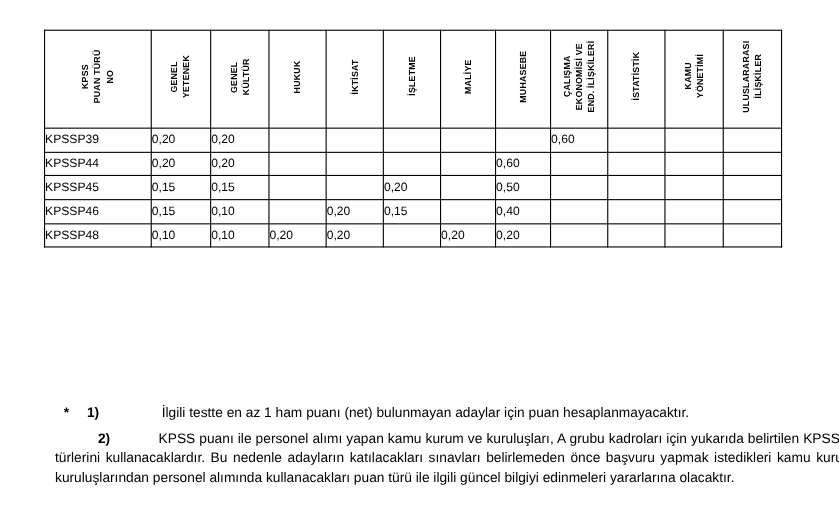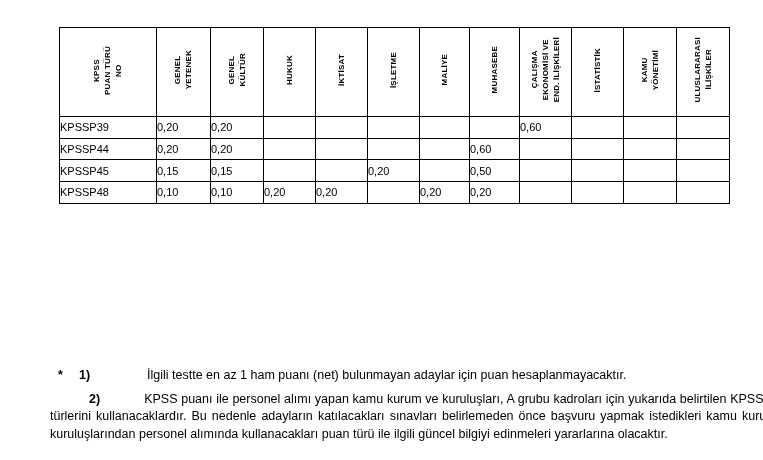--- a/index.html
+++ b/index.html
@@ -1,21 +1,21 @@
 <!DOCTYPE html>
 <html><head>
 <meta charset="utf-8">
 <style>
   html,body{margin:0;padding:0;background:#fff;}
   body{width:763px;height:460px;overflow:hidden;color:#000;
        font-family:"Liberation Sans","DejaVu Sans",sans-serif;}
   .page{position:relative;width:763px;height:460px;background:#fff;}
 
   
-  table.score{position:absolute;left:59px;top:27px;border-collapse:collapse;table-layout:fixed;}
+  table.score{position:absolute;left:40px;top:27px;border-collapse:collapse;table-layout:fixed;}
   table.score th,table.score td{border:1px solid #000;padding:0;overflow:hidden;}
   .c0{width:97px}.c1{width:54px}.c2{width:53px}.c3{width:52px}.c4{width:52px}
   .c5{width:52px}.c6{width:50px}.c7{width:50px}.c8{width:52px}.c9{width:52px}
   .c10{width:53px}.c11{width:53px}
   thead tr{height:89px;}
   thead th{text-align:center;vertical-align:middle;background:#fff;}
   .vtext{writing-mode:vertical-rl;transform:rotate(180deg);white-space:pre-line;
          display:inline-block;font-weight:bold;font-size:8px;line-height:1.4;
          text-align:center;letter-spacing:0.2px;}
   tbody tr{height:21.7px;}
@@ -113,20 +113,34 @@
           <td class="val"></td>
           <td class="val">0,20</td>
           <td class="val"></td>
           <td class="val">0,50</td>
           <td class="val"></td>
           <td class="val"></td>
           <td class="val"></td>
           <td class="val"></td>
         </tr>
         <tr>
+          <td class="rowlabel">KPSSP46</td>
+          <td class="val">0,15</td>
+          <td class="val">0,10</td>
+          <td class="val"></td>
+          <td class="val">0,20</td>
+          <td class="val">0,15</td>
+          <td class="val"></td>
+          <td class="val">0,40</td>
+          <td class="val"></td>
+          <td class="val"></td>
+          <td class="val"></td>
+          <td class="val"></td>
+        </tr>
+        <tr>
           <td class="rowlabel">KPSSP48</td>
           <td class="val">0,10</td>
           <td class="val">0,10</td>
           <td class="val">0,20</td>
           <td class="val">0,20</td>
           <td class="val"></td>
           <td class="val">0,20</td>
           <td class="val">0,20</td>
           <td class="val"></td>
           <td class="val"></td>

